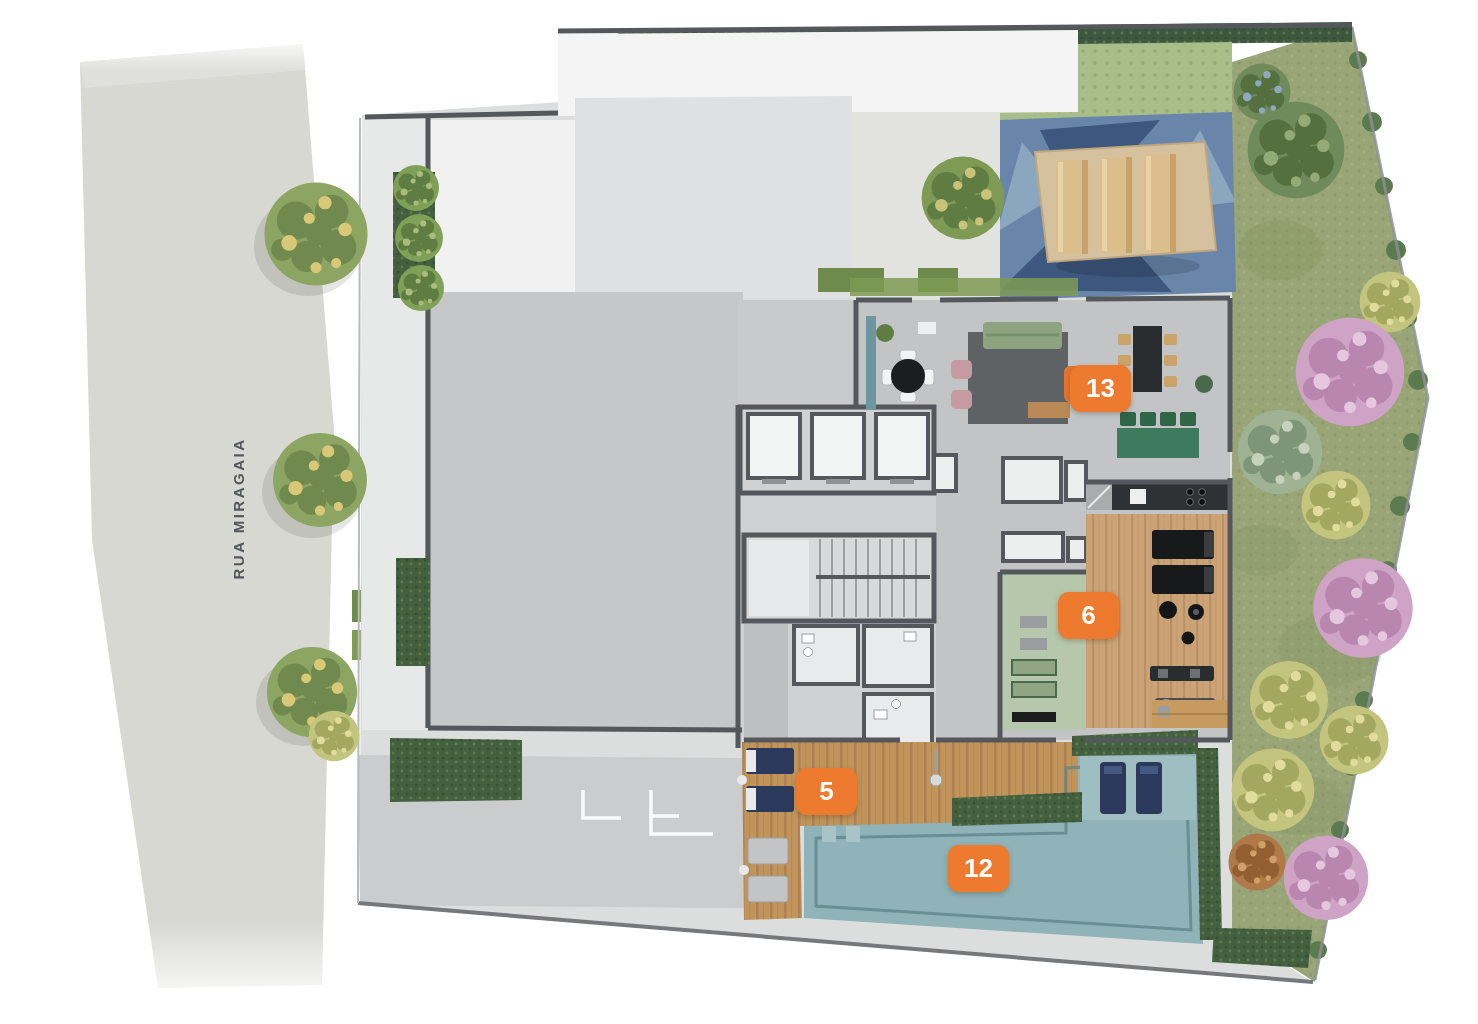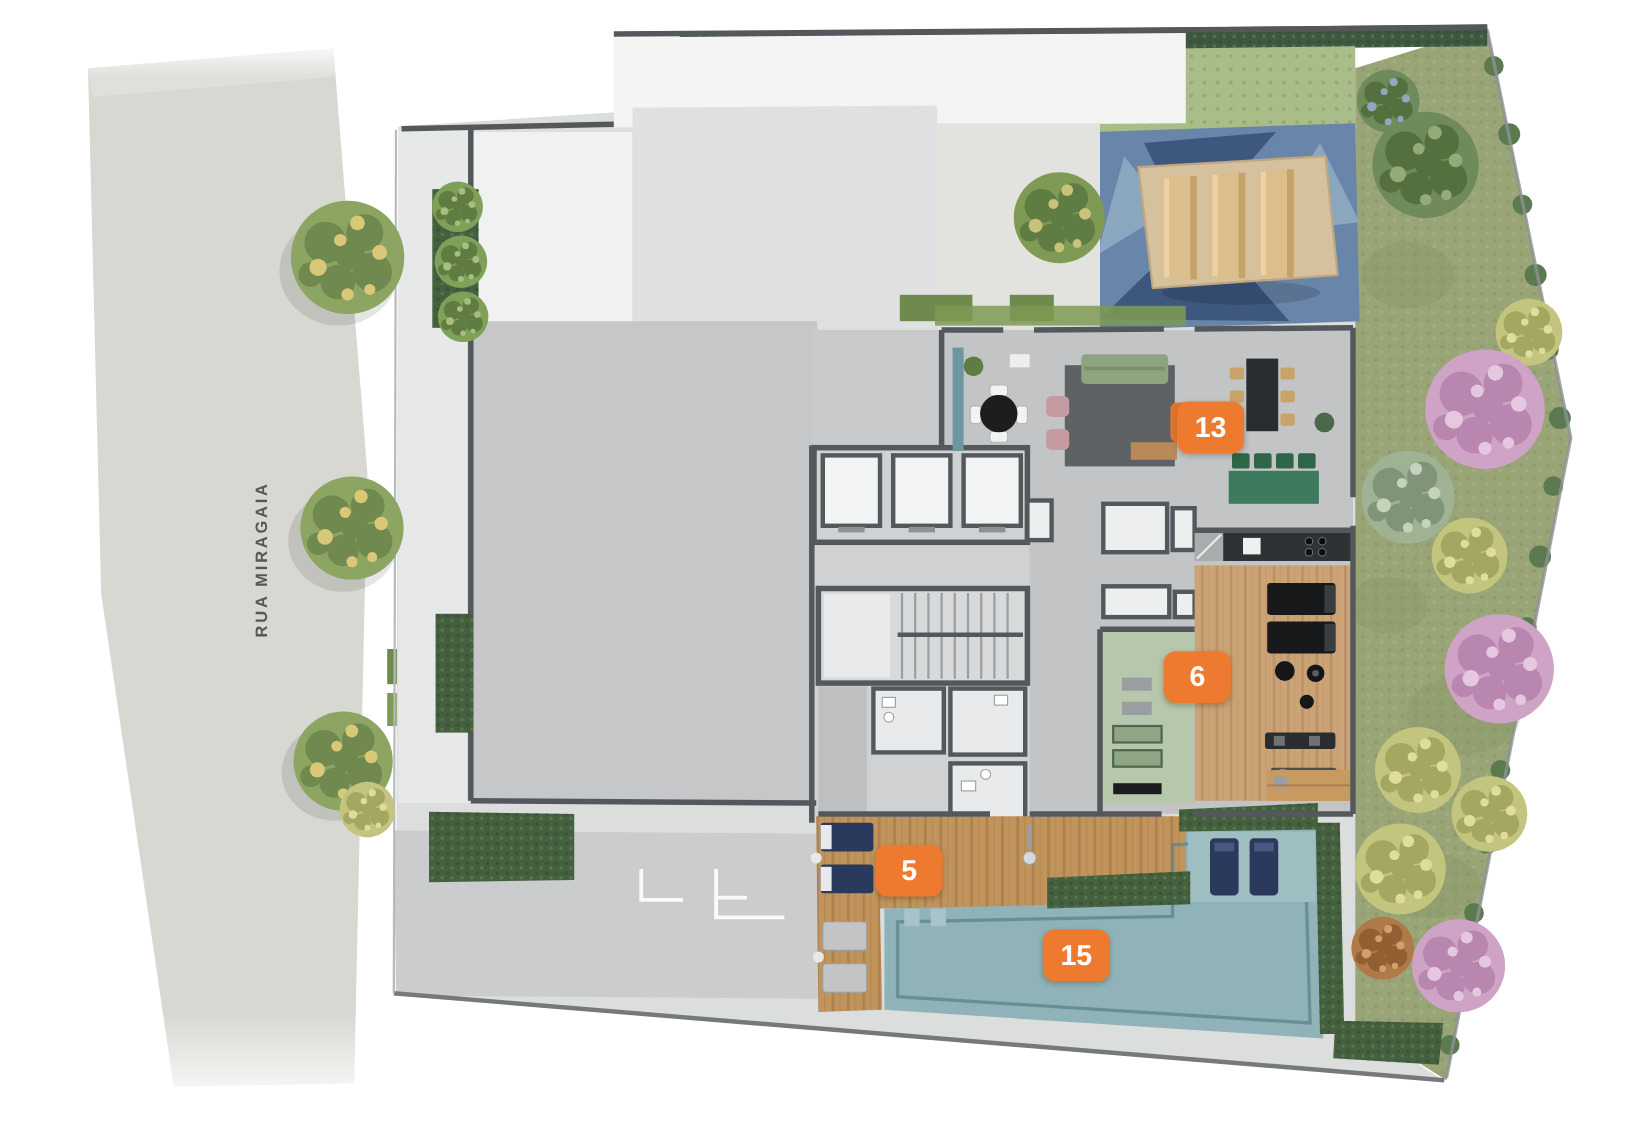--- a/index.html
+++ b/index.html
@@ -393,16 +393,16 @@
     <use href="#treeG" transform="translate(1354,740) scale(0.75)" style="--c1:#C3C47E;--c2:#A3A75F;--c3:#E0DC9C"></use>
     <use href="#treeG" transform="translate(1257,862) scale(0.62)" style="--c1:#B07948;--c2:#925F33;--c3:#CFA06B"></use>
     <use href="#treeG" transform="translate(1326,878) scale(0.92)" style="--c1:#CFA3C6;--c2:#B886AE;--c3:#E6C7E0"></use>
   </g>
 </svg>
 
 <div class="street-label">RUA MIRAGAIA</div>
 
 <div class="badge b13">13</div>
 <div class="badge b14">6</div>
-<div class="badge b15">15</div>
+<div class="badge b15">12</div>
 <div class="badge b16">5</div>
 
 </div>
 
 </body></html>

